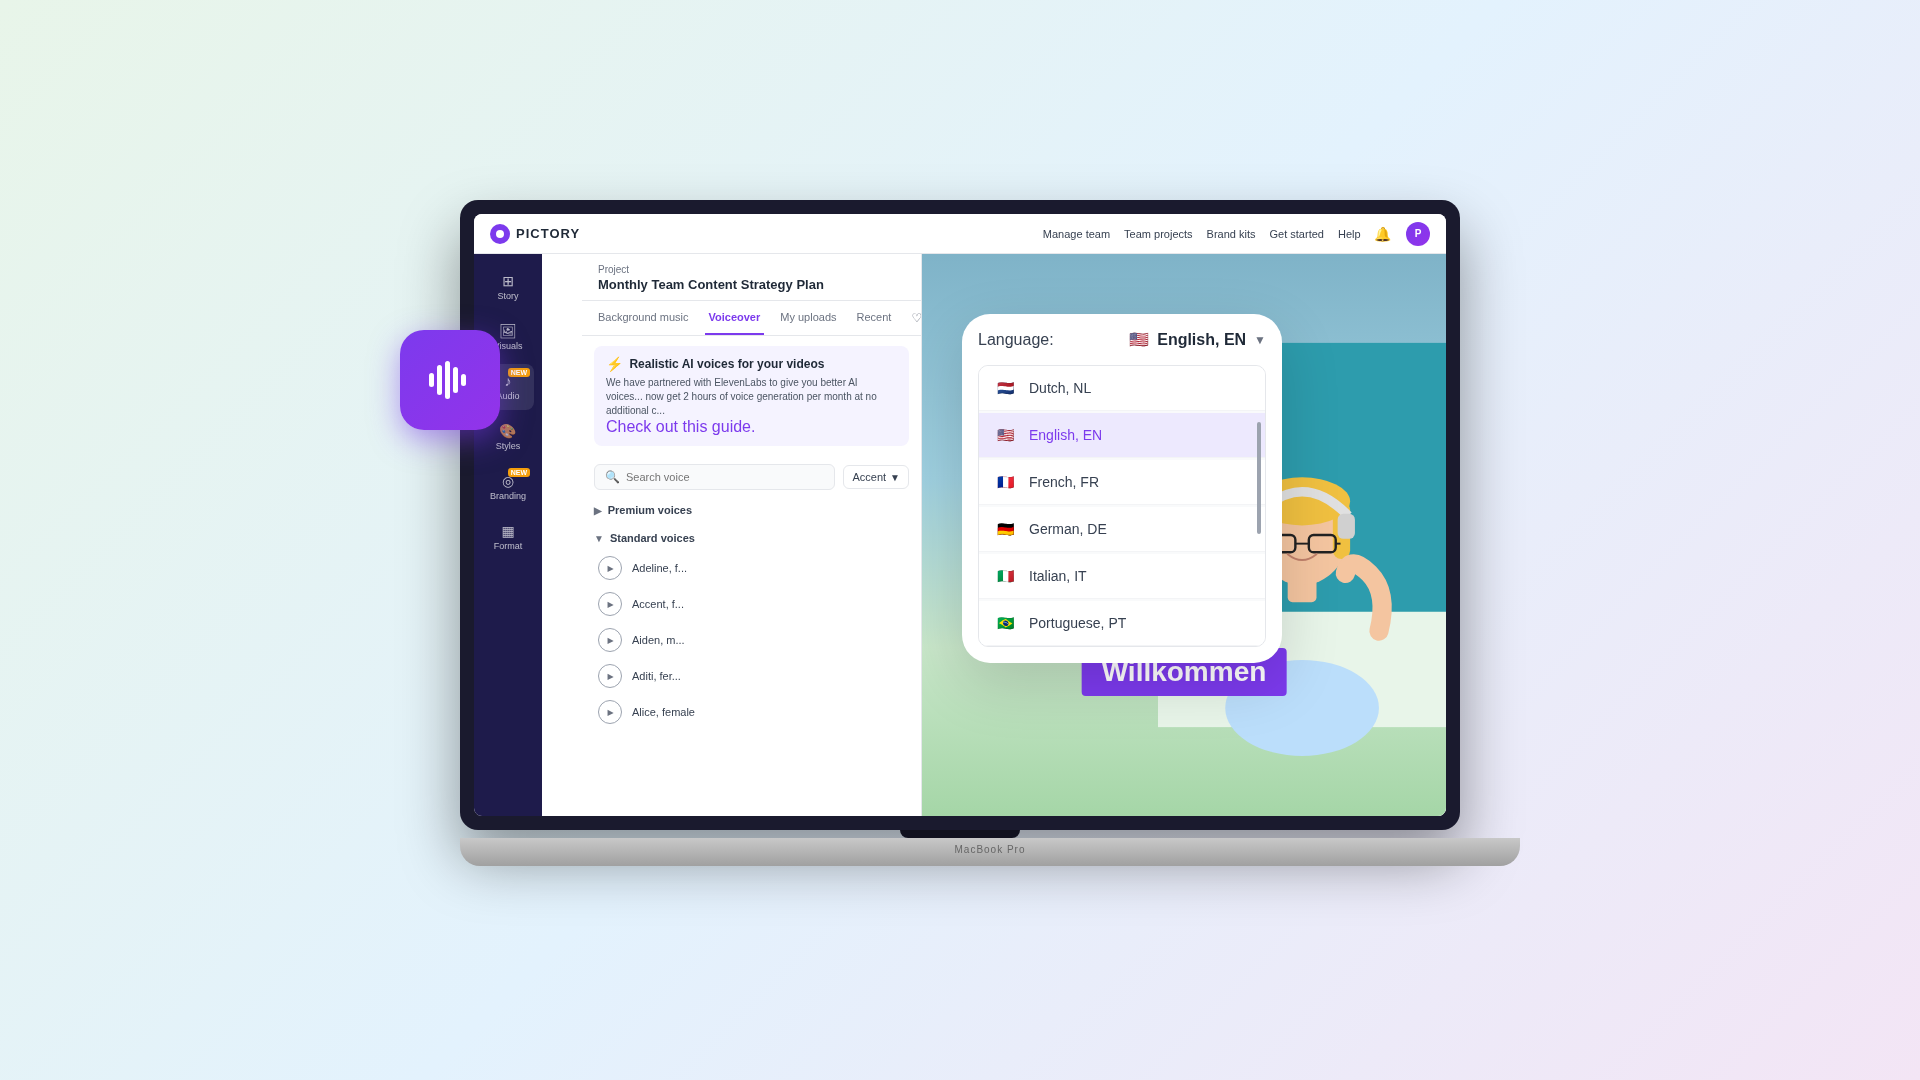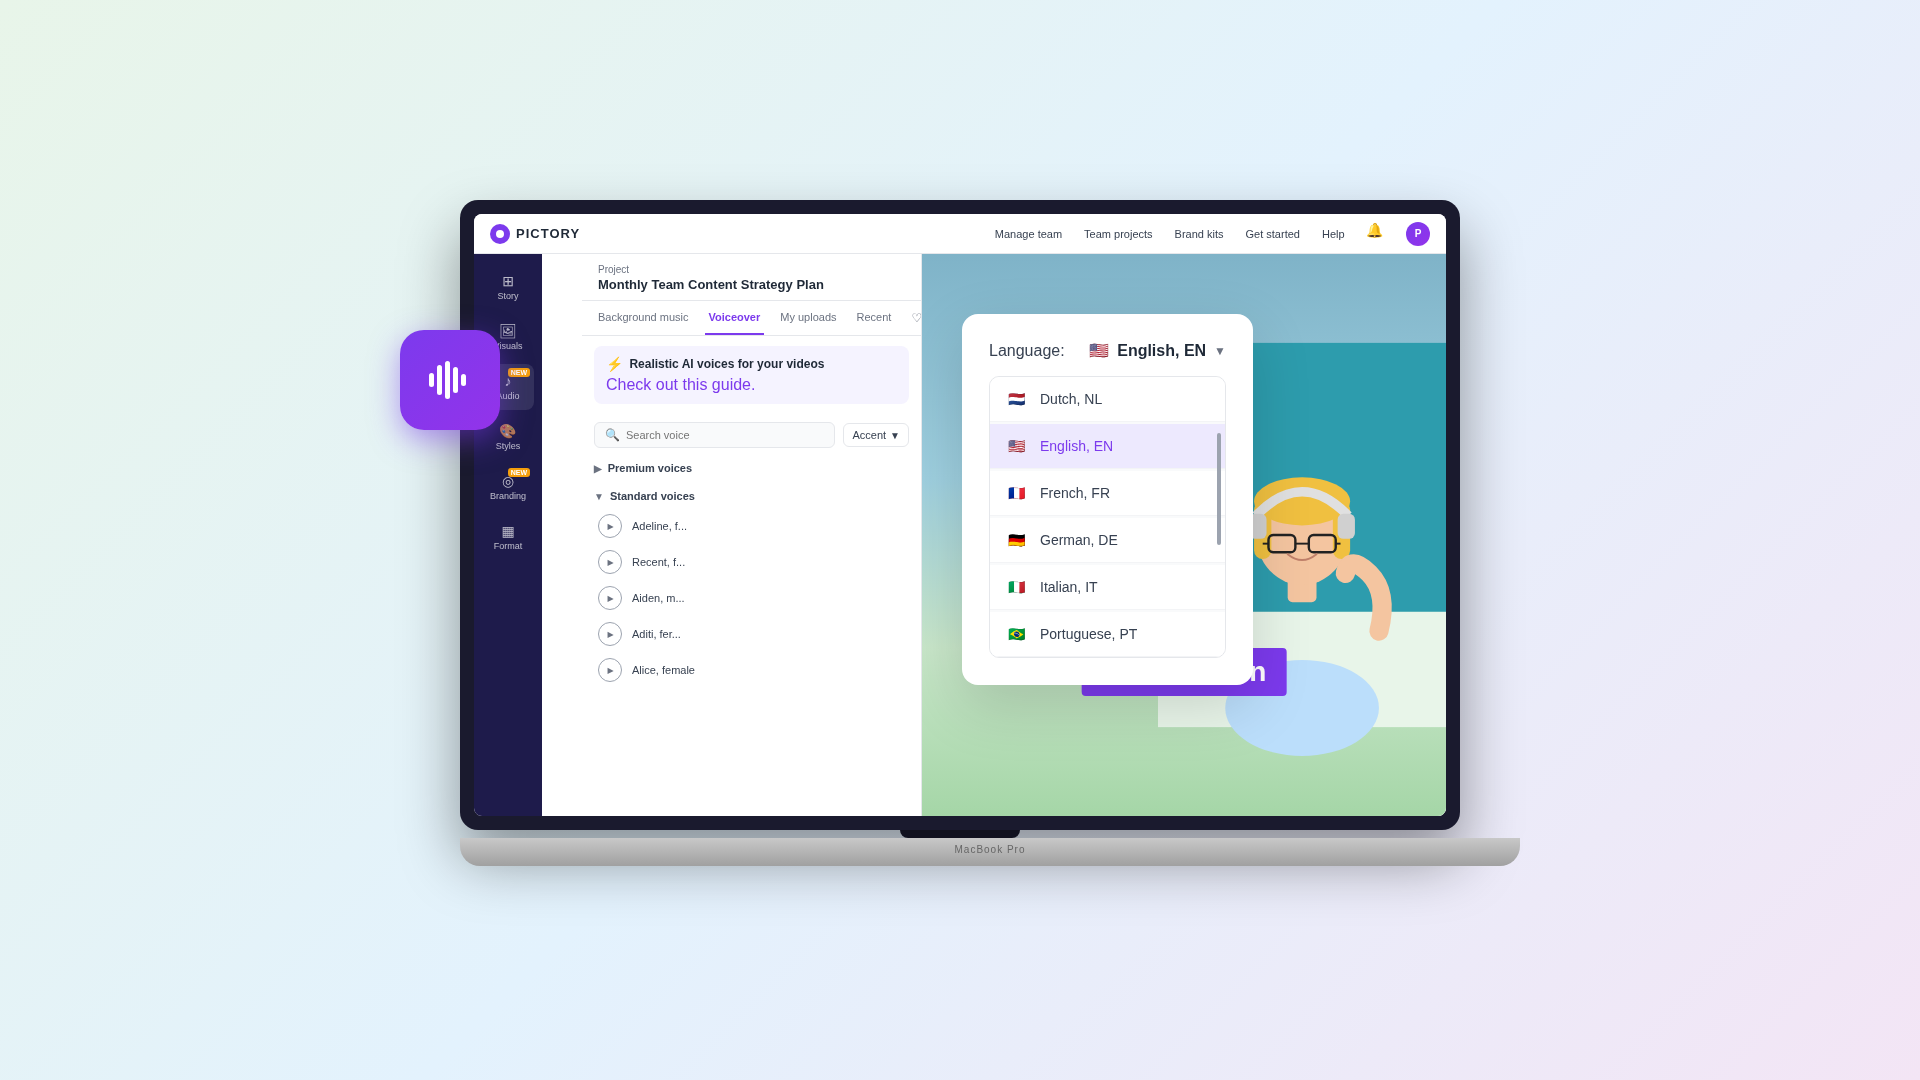--- a/index.html
+++ b/index.html
@@ -121,21 +121,22 @@
       font-size: 13px;
       font-weight: 700;
       color: #1f2937;
       letter-spacing: 1px;
     }
 
     .nav-spacer { flex: 1; }
 
     .nav-links {
       display: flex;
-      gap: 22px;
+      align-items: center;
+      gap: 14px;
     }
 
     .nav-link {
       font-size: 11px;
       color: #374151;
       cursor: pointer;
       display: flex;
       align-items: center;
       gap: 4px;
     }
@@ -449,24 +450,24 @@
       color: #374151;
       margin-left: 3px;
     }
 
     
     .lang-dropdown-container {
       position: absolute;
       top: 60px;
       left: 40px;
       background: white;
-      border-radius: 16px;
-      padding: 27px;
+      border-radius: 28px;
+      padding: 16px;
       box-shadow: 0 20px 60px rgba(0,0,0,0.15);
-      width: 291px;
+      width: 320px;
       z-index: 20;
     }
 
     .lang-dropdown-header {
       display: flex;
       align-items: center;
       justify-content: space-between;
       margin-bottom: 16px;
     }
 
@@ -646,20 +647,21 @@
             <div class="tab-item">My uploads</div>
             <div class="tab-item">Recent</div>
             <span class="tab-heart">♡</span>
           </div>
 
           <div class="ai-banner">
             <div class="ai-banner-title">
               <span class="ai-banner-icon">⚡</span>
               <span>Realistic AI voices for your videos</span>
             </div>
+            <div class="ai-banner-text">We have partnered with ElevenLabs to give you better AI voices... now get 2 hours of voice generation per month at no additional c...</div>
             <div class="ai-banner-link">Check out this guide.</div>
           </div>
 
           <div class="search-area">
             <div class="search-box">
               <span style="font-size:12px;color:#9ca3af;">🔍</span>
               <input class="search-input" type="text" placeholder="Search voice" style="">
             </div>
             <div class="accent-filter">
               <span>Accent</span>
@@ -679,21 +681,21 @@
               <span class="section-arrow">▼</span>
               <span>Standard voices</span>
             </div>
 
             <div class="voice-list-item">
               <div class="play-btn"></div>
               <span class="voice-name">Adeline, f...</span>
             </div>
             <div class="voice-list-item">
               <div class="play-btn"></div>
-              <span class="voice-name">Recent, f...</span>
+              <span class="voice-name">Accent, f...</span>
             </div>
             <div class="voice-list-item">
               <div class="play-btn"></div>
               <span class="voice-name">Aiden, m...</span>
             </div>
             <div class="voice-list-item">
               <div class="play-btn"></div>
               <span class="voice-name">Aditi, fer...</span>
             </div>
             <div class="voice-list-item">

